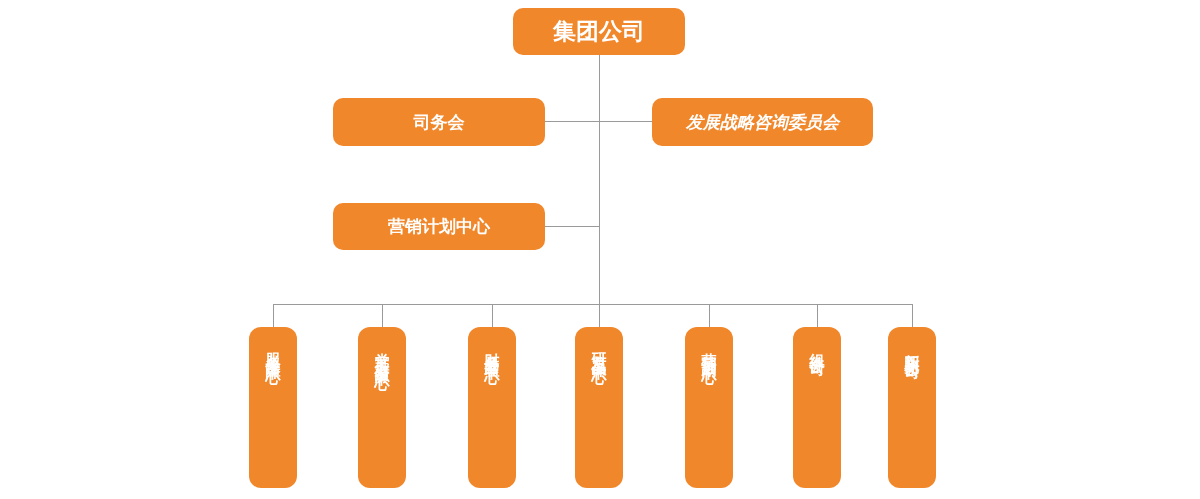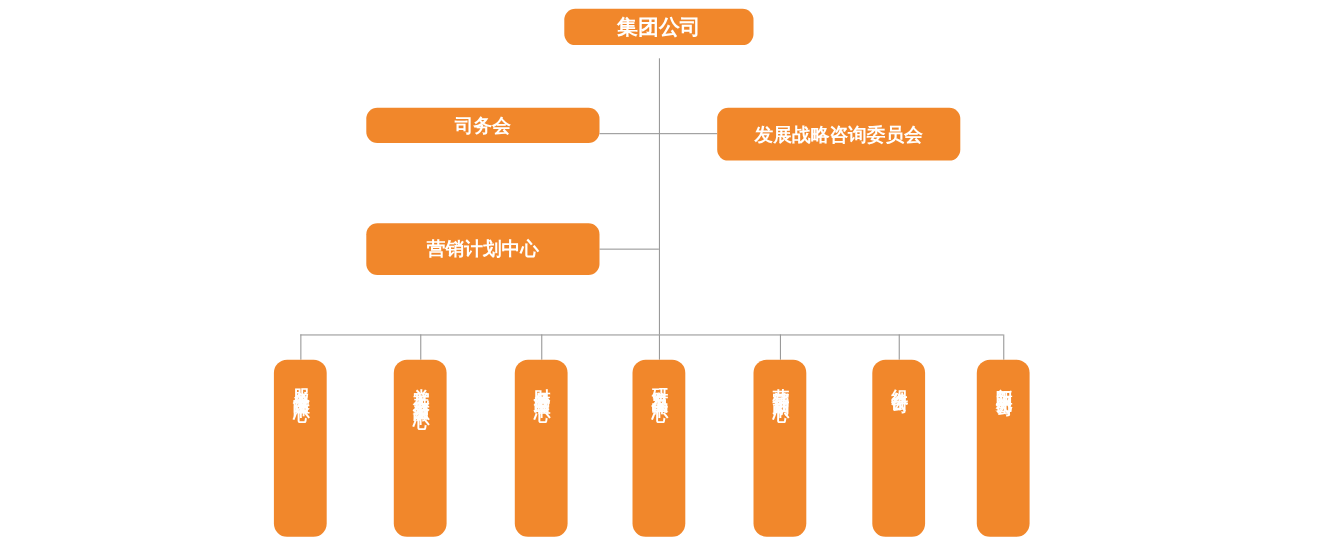--- a/index.html
+++ b/index.html
@@ -33,24 +33,24 @@
   }
   .node::before{
     content:"";
     position:absolute;
     inset:0;
     border-radius:inherit;
     background:var(--node-shadow);
     transform:translate(-9px,-6px);
     z-index:-1;
   }
-  .node.root{left:513px;top:8px;width:172px;height:33px;font-size:19px;}
+  .node.root{left:513px;top:8px;width:172px;height:47px;font-size:23px;}
   .node.lvl{font-size:17px;}
-  .node.council{left:333px;top:98px;width:212px;height:32px;}
-  .node.strategy{left:652px;top:98px;width:221px;height:48px;}
+  .node.council{left:333px;top:98px;width:212px;height:48px;}
+  .node.strategy{left:652px;top:98px;width:221px;height:48px;font-style:italic;}
   .node.audit{left:333px;top:203px;width:212px;height:47px;}
 
   .node.dept{
     top:327px;width:48px;height:161px;border-radius:12px;
     align-items:flex-start;
     font-size:15px;
   }
   .node.dept::before{transform:translate(-4px,6px);}
   .node.dept .vtext{
     writing-mode:vertical-rl;

